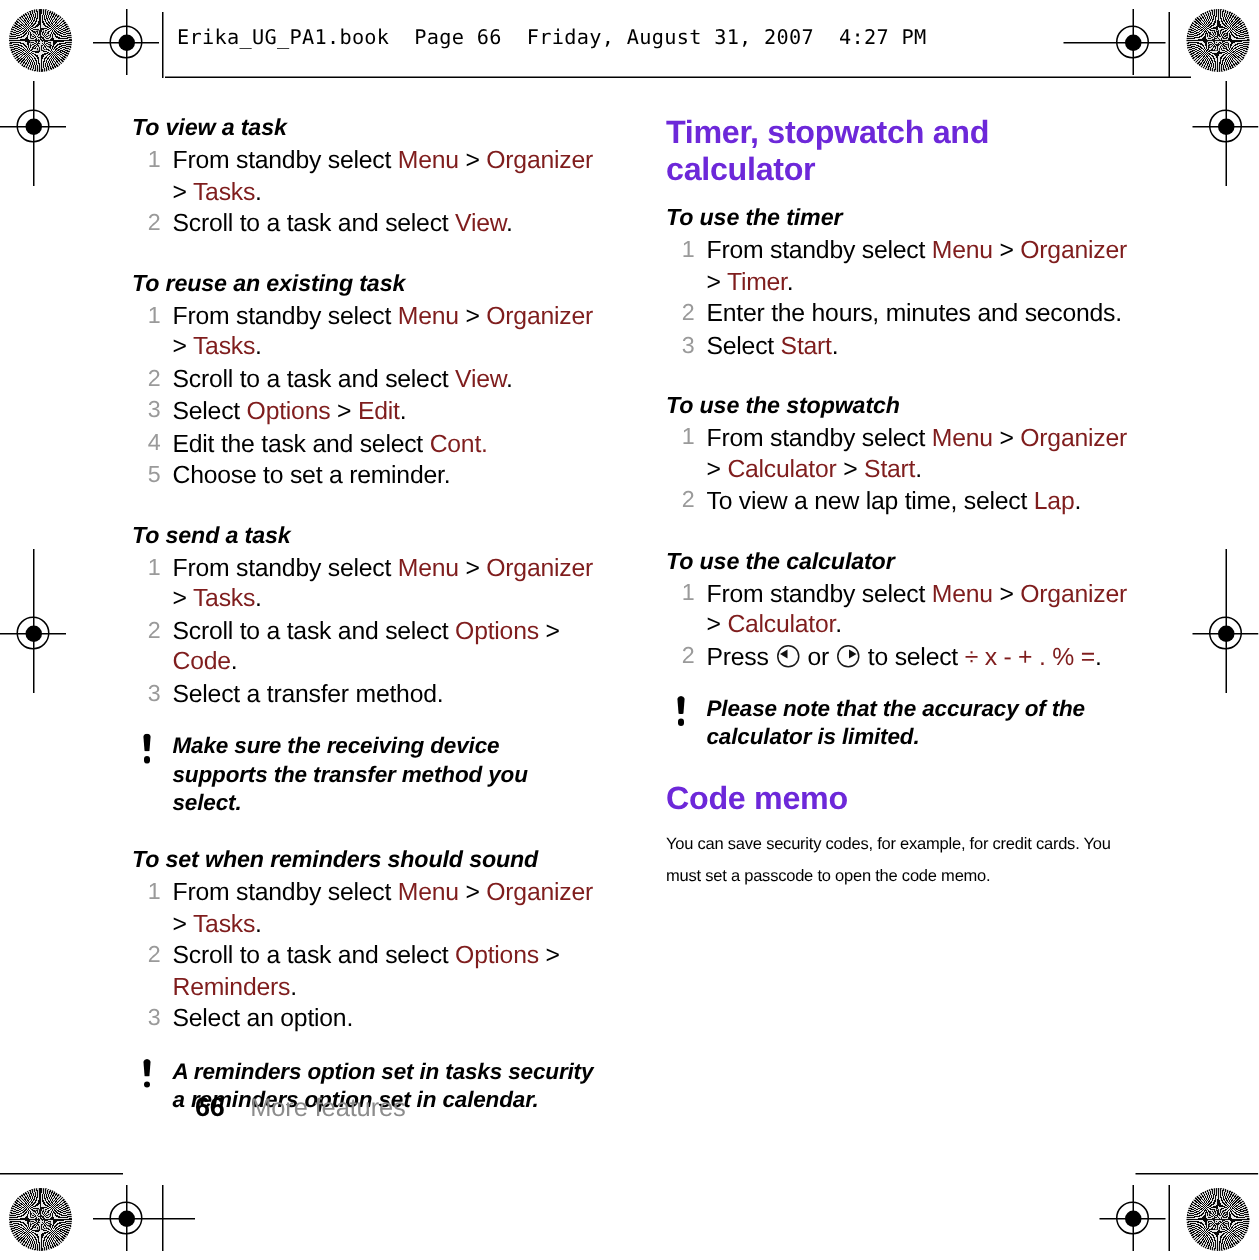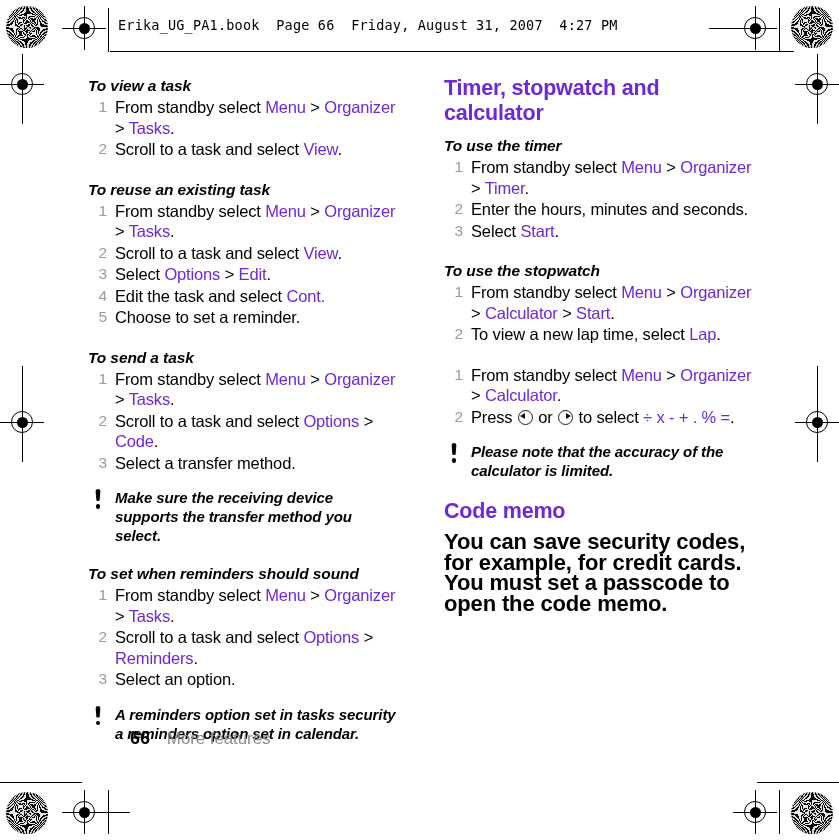--- a/index.html
+++ b/index.html
@@ -136,29 +136,28 @@
     position: absolute;
     left: 5px;
     top: 0;
     width: 14px;
     text-align: right;
     color: #9a9a9a;
     font-size: 15.5px;
     line-height: 20.5px;
   }
 
-  .mark { color: #6d28d9; }
+  .mark { color: #7f1d1d; }
 
   p.body-text {
     margin: 0;
-    font-size: 22px;
+    font-size: 11px;
     line-height: 20.5px;
     letter-spacing: -0.15px;
     color: #000;
-    font-weight: bold;
   }
 
   
   .note {
     position: relative;
     padding-left: 27px;
     margin: 0;
     font-size: 15px;
     line-height: 19px;
     font-style: italic;
@@ -381,20 +380,21 @@
     <div class="spacer-lg"></div>
 
     <h2 class="proc-title">To use the stopwatch</h2>
     <ol class="steps">
       <li><span><span>From standby select </span><span class="mark">Menu</span><span> &gt; </span><span class="mark">Organizer</span><span> &gt; </span><span class="mark">Calculator</span><span> &gt; </span><span class="mark">Start</span><span>.</span></span></li>
       <li><span><span>To view a new lap time, select </span><span class="mark">Lap</span><span>.</span></span></li>
     </ol>
 
     <div class="spacer-lg"></div>
 
+    <h2 class="proc-title">To use the calculator</h2>
     <ol class="steps">
       <li><span><span>From standby select </span><span class="mark">Menu</span><span> &gt; </span><span class="mark">Organizer</span><span> &gt; </span><span class="mark">Calculator</span><span>.</span></span></li>
       <li>
         <span>Press </span><span class="navkey left"><span class="ring2"></span><span class="tri"></span></span><span> or </span><span class="navkey right"><span class="ring2"></span><span class="tri"></span></span><span> to select </span><span class="mark">÷ x - + . % =</span><span>.</span>
       </li>
     </ol>
 
     <div class="spacer-md"></div>
 
     <p class="note">

